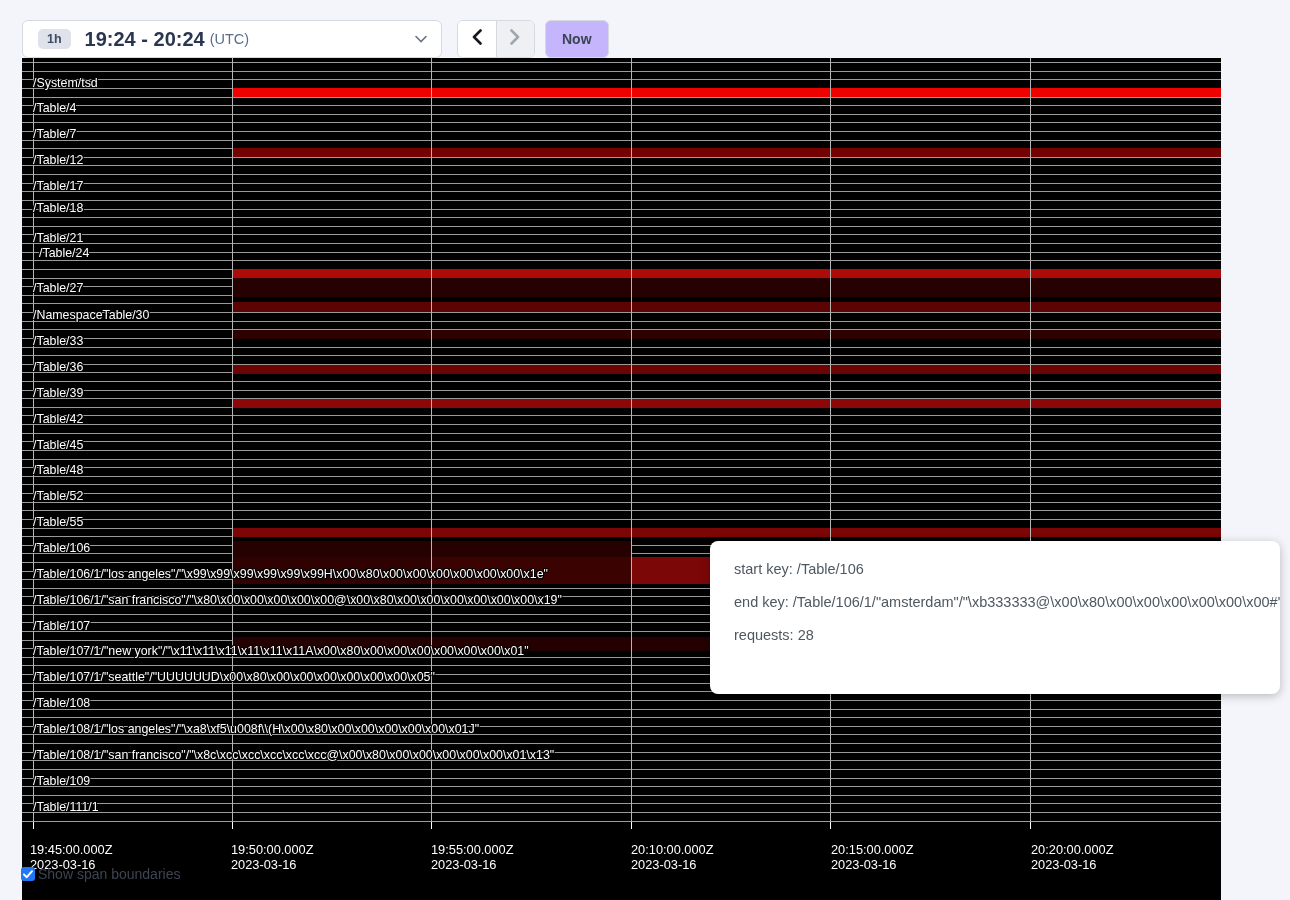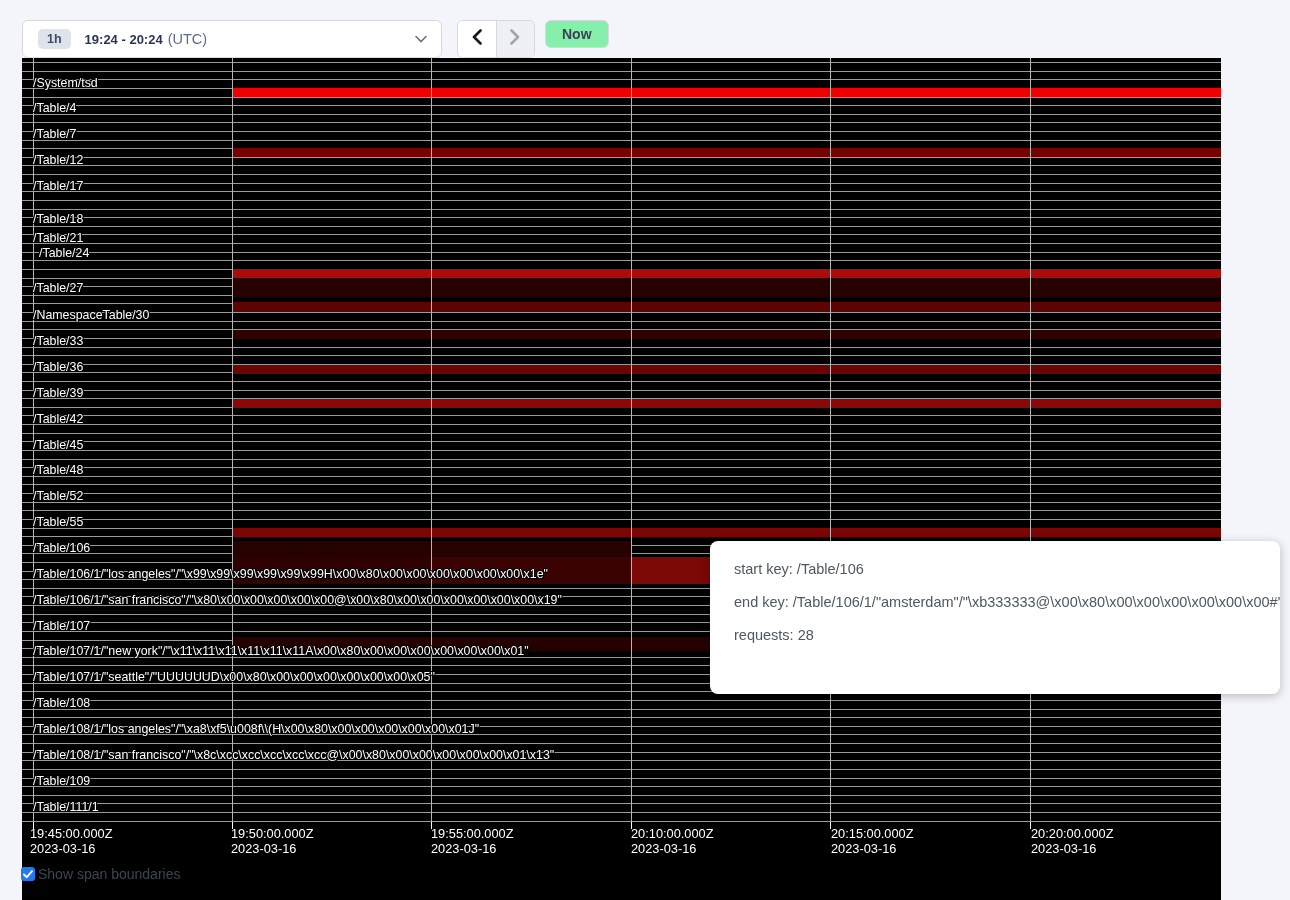--- a/index.html
+++ b/index.html
@@ -14,49 +14,49 @@
   
   .toolbar{position:absolute;left:22px;top:20px;display:flex;align-items:flex-start;border-radius:8px;}
   .time-selector{
     width:420px;height:38px;background:#ffffff;border:1px solid #d7d9e0;border-radius:6px;
     display:flex;align-items:center;box-sizing:border-box;cursor:pointer;
   }
   .time-chip{
     margin-left:15px;background:#dfe2ea;border-radius:5px;padding:3px 9px;
     font-size:12.5px;font-weight:bold;color:#3f4a63;
   }
-  .time-title{margin-left:14px;font-size:13px;font-weight:bold;color:#2a3650;white-space:nowrap;}
+  .time-title{margin-left:14px;font-size:20px;font-weight:bold;color:#2a3650;white-space:nowrap;}
   .time-suffix{margin-left:5px;font-size:14.5px;color:#5a6e8c;}
   .time-caret{margin-left:auto;margin-right:14px;color:#6b7280;display:flex;}
   .nav-group{
     margin-left:15px;height:38px;width:78px;border:1px solid #d7d9e0;border-radius:6px;
     display:flex;overflow:hidden;box-sizing:border-box;background:#fff;
   }
   .nav-btn{flex:1;display:flex;align-items:center;justify-content:center;cursor:pointer;}
   .nav-prev{background:#ffffff;}
   .nav-next{background:#eef0f3;border-left:1px solid #d7d9e0;}
   .now-btn{
-    margin-left:10px;height:28px;padding:0 16px;background:#86efac;border:1px solid #d7d9e0;border-radius:6px;
+    margin-left:10px;height:38px;padding:0 16px;background:#c4b5fd;border:1px solid #d7d9e0;border-radius:6px;
     font-size:14px;font-weight:bold;color:#3a4455;display:flex;align-items:center;box-sizing:border-box;cursor:pointer;
   }
 
   
   .heatmap{
     position:absolute;left:22px;top:58px;width:1199px;height:880px;background:#000;overflow:hidden;
   }
   .hline{position:absolute;left:0;width:100%;height:1px;background:#9a9a9a;}
   .vline{position:absolute;top:0;width:1px;background:#b5b5b5;}
   .band{position:absolute;}
   .row-label{
     position:absolute;color:#fff;font-size:12.4px;white-space:nowrap;
     text-shadow:-1px 0 #000,1px 0 #000,0 -1px #000,0 1px #000,1px 1px #000,-1px -1px #000;
   }
   .axis-strip{position:absolute;left:0;width:100%;background:#000;}
   .axis-tick{position:absolute;width:1px;height:7px;background:#ffffff;top:0;}
-  .axis-label{position:absolute;top:4px;color:#fff;font-size:12.8px;line-height:15px;white-space:nowrap;}
+  .axis-label{position:absolute;top:20px;color:#fff;font-size:12.8px;line-height:15px;white-space:nowrap;}
 
   
   .tooltip{
     position:absolute;left:710px;top:541px;width:570px;height:153px;box-sizing:border-box;
     background:#ffffff;border-radius:8px;box-shadow:0 2px 10px rgba(0,0,0,0.25);
     padding:12px 24px;color:#4e5860;font-size:14.5px;line-height:33px;overflow:hidden;
   }
   .tooltip div{white-space:nowrap;}
 
   
@@ -211,21 +211,21 @@
       <div class="vline" style="left: 210px; height: 764px;"></div>
       <div class="vline" style="left: 409px; height: 764px;"></div>
       <div class="vline" style="left: 609px; height: 764px;"></div>
       <div class="vline" style="left: 808px; height: 764px;"></div>
       <div class="vline" style="left: 1008px; height: 764px;"></div>
       <div class="row-label" style="left: 11px; top: 17.5px;">/System/tsd</div>
       <div class="row-label" style="left: 11px; top: 43.4px;">/Table/4</div>
       <div class="row-label" style="left: 11px; top: 69.2px;">/Table/7</div>
       <div class="row-label" style="left: 11px; top: 95.1px;">/Table/12</div>
       <div class="row-label" style="left: 11px; top: 120.9px;">/Table/17</div>
-      <div class="row-label" style="left: 11px; top: 154px;">/Table/18</div>
+      <div class="row-label" style="left: 11px; top: 143px;">/Table/18</div>
       <div class="row-label" style="left: 11px; top: 172.7px;">/Table/21</div>
       <div class="row-label" style="left: 11px; top: 188px; margin-left: 6px;">/Table/24</div>
       <div class="row-label" style="left: 11px; top: 223px;">/Table/27</div>
       <div class="row-label" style="left: 11px; top: 250.2px;">/NamespaceTable/30</div>
       <div class="row-label" style="left: 11px; top: 276.1px;">/Table/33</div>
       <div class="row-label" style="left: 11px; top: 302px;">/Table/36</div>
       <div class="row-label" style="left: 11px; top: 327.8px;">/Table/39</div>
       <div class="row-label" style="left: 11px; top: 353.7px;">/Table/42</div>
       <div class="row-label" style="left: 11px; top: 379.5px;">/Table/45</div>
       <div class="row-label" style="left: 11px; top: 405.4px;">/Table/48</div>

